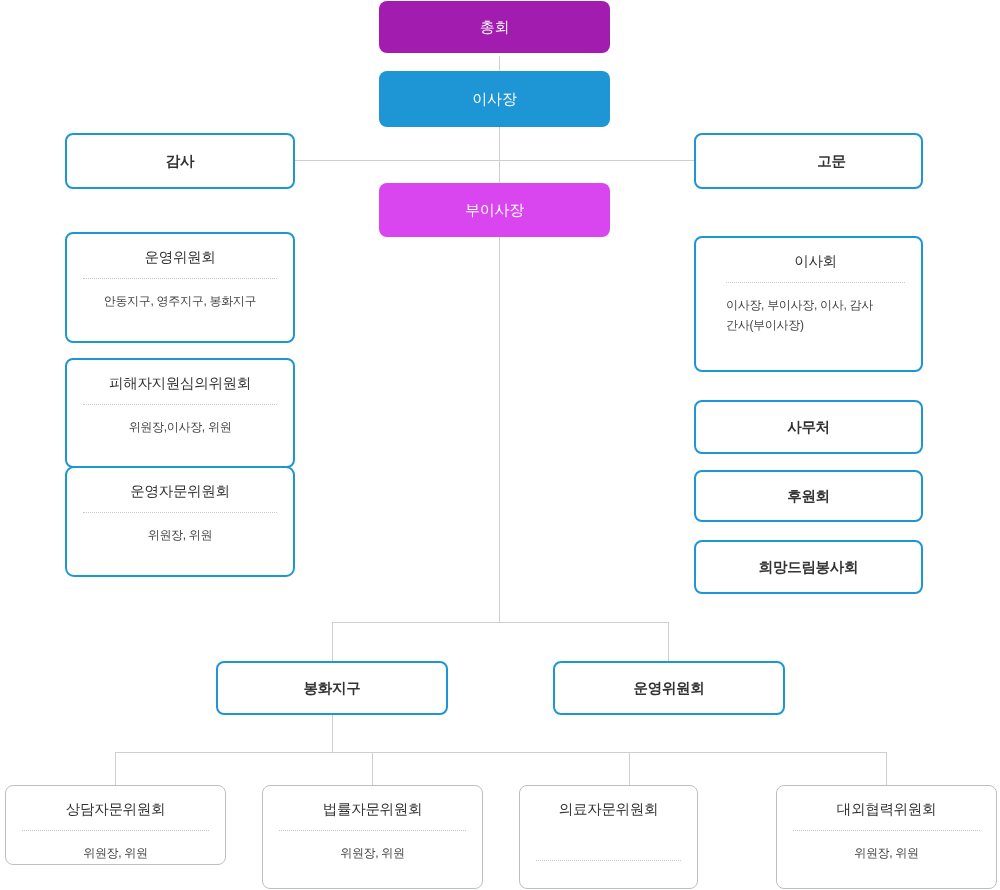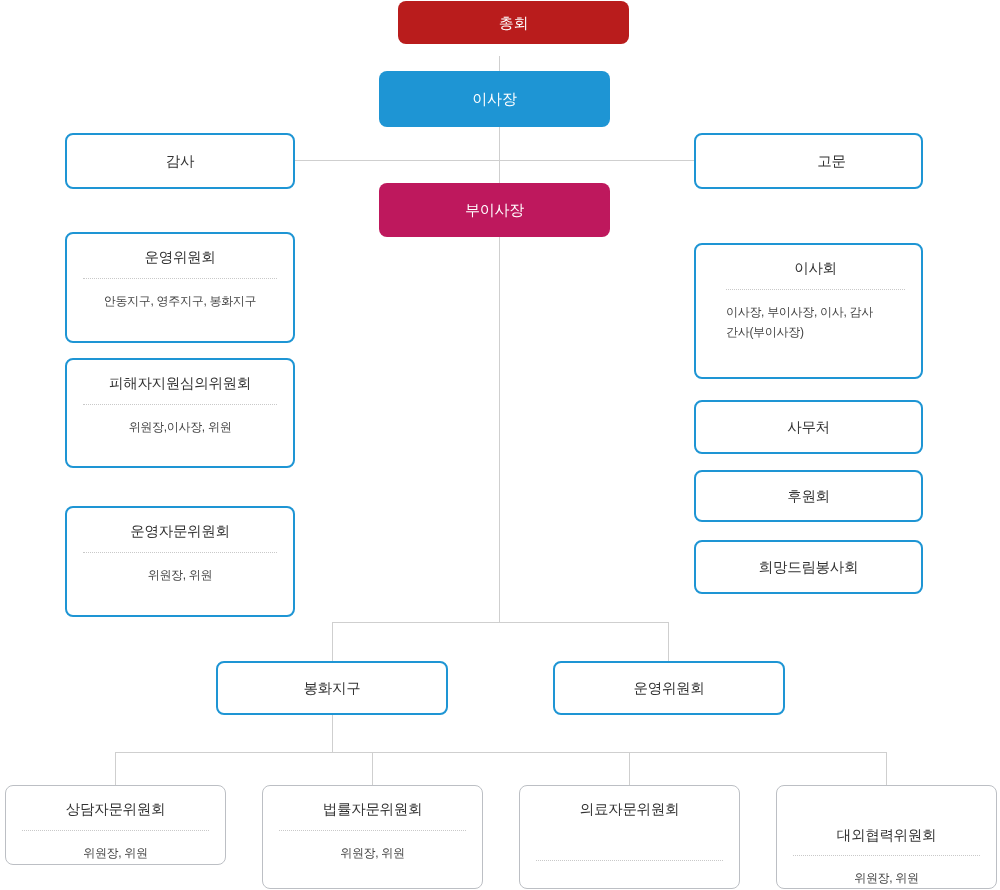--- a/index.html
+++ b/index.html
@@ -63,21 +63,21 @@
     color: #333333;
     text-align: center;
     line-height: 1.3;
     letter-spacing: -0.3px;
   }
   .node.simple {
     align-items: center;
     justify-content: center;
   }
   .node.simple .node-title {
-    font-weight: 400;
+    font-weight: 700;
     font-size: 14.5px;
   }
   .node.detailed {
     padding: 0 14px;
     justify-content: flex-start;
   }
   .node.detailed .node-title {
     margin-top: 14px;
     font-weight: 400;
   }
@@ -115,59 +115,59 @@
   <div class="line v" style="left:332px; top:622px; height:39px;"></div>
   <div class="line v" style="left:668px; top:622px; height:39px;"></div>
 
   <div class="line v" style="left:332px; top:715px; height:37px;"></div>
   <div class="line h" style="left:115px; top:752px; width:772px;"></div>
   <div class="line v" style="left:115px; top:752px; height:33px;"></div>
   <div class="line v" style="left:372px; top:752px; height:33px;"></div>
   <div class="line v" style="left:629px; top:752px; height:33px;"></div>
   <div class="line v" style="left:886px; top:752px; height:33px;"></div>
 
-  <div class="node solid" style="left:398px; top:1px; width:231px; height:43px; background:#b91c1c;">
+  <div class="node solid" style="left:379px; top:1px; width:231px; height:52px; background:#a21caf;">
     <span class="node-title">총회</span>
   </div>
 
   <div class="node solid" style="left:379px; top:71px; width:231px; height:56px; background:#1E95D4;">
     <span class="node-title">이사장</span>
   </div>
 
-  <div class="node solid" style="left:379px; top:183px; width:231px; height:54px; background:#be185d;">
+  <div class="node solid" style="left:379px; top:183px; width:231px; height:54px; background:#d946ef;">
     <span class="node-title">부이사장</span>
   </div>
 
   <div class="node outline-blue simple" style="left:65px; top:133px; width:230px; height:56px;">
     <span class="node-title">감사</span>
   </div>
 
   <div class="node outline-blue detailed" style="left:65px; top:232px; width:230px; height:111px;">
     <span class="node-title">운영위원회</span>
     <div class="divider"></div>
     <span class="node-body">안동지구, 영주지구, 봉화지구</span>
   </div>
 
   <div class="node outline-blue detailed" style="left:65px; top:358px; width:230px; height:110px;">
     <span class="node-title">피해자지원심의위원회</span>
     <div class="divider"></div>
     <span class="node-body">위원장,이사장, 위원</span>
   </div>
 
-  <div class="node outline-blue detailed" style="left:65px; top:506px; width:230px; height:111px;">
+  <div class="node outline-blue detailed" style="left:65px; top:466px; width:230px; height:111px;border-radius:9px;">
     <span class="node-title">운영자문위원회</span>
     <div class="divider"></div>
     <span class="node-body">위원장, 위원</span>
   </div>
 
   <div class="node outline-blue simple" style="left:694px; top:133px; width:229px; height:56px;padding-left:46px;">
     <span class="node-title">고문</span>
   </div>
 
-  <div class="node outline-blue detailed" style="left:694px; top:243px; width:229px; height:136px;padding-left:28px;">
+  <div class="node outline-blue detailed" style="left:694px; top:236px; width:229px; height:136px;padding-left:28px;">
     <span class="node-title">이사회</span>
     <div class="divider"></div>
     <span class="node-body left">이사장, 부이사장, 이사, 감사</span>
     <span class="node-body left" style="margin-top:2px;">간사(부이사장)</span>
   </div>
 
   <div class="node outline-blue simple" style="left:694px; top:400px; width:229px; height:54px;">
     <span class="node-title">사무처</span>
   </div>
 
@@ -192,25 +192,25 @@
     <div class="divider"></div>
     <span class="node-body">위원장, 위원</span>
   </div>
 
   <div class="node outline-gray detailed" style="left:262px; top:785px; width:221px; height:104px;">
     <span class="node-title">법률자문위원회</span>
     <div class="divider"></div>
     <span class="node-body">위원장, 위원</span>
   </div>
 
-  <div class="node outline-gray detailed" style="left:519px; top:785px; width:221px; height:104px;gap:30px;">
+  <div class="node outline-gray detailed" style="left:519px; top:785px; width:179px; height:104px;gap:30px;">
     <span class="node-title">의료자문위원회</span>
     <div class="divider"></div>
     <span class="node-body">위원장, 위원</span>
   </div>
 
-  <div class="node outline-gray detailed" style="left:776px; top:785px; width:221px; height:104px;justify-content:flex-end;">
+  <div class="node outline-gray detailed" style="left:776px; top:785px; width:221px; height:104px;">
     <span class="node-title">대외협력위원회</span>
     <div class="divider"></div>
     <span class="node-body">위원장, 위원</span>
   </div>
 
 </div>
 
 </body></html>

